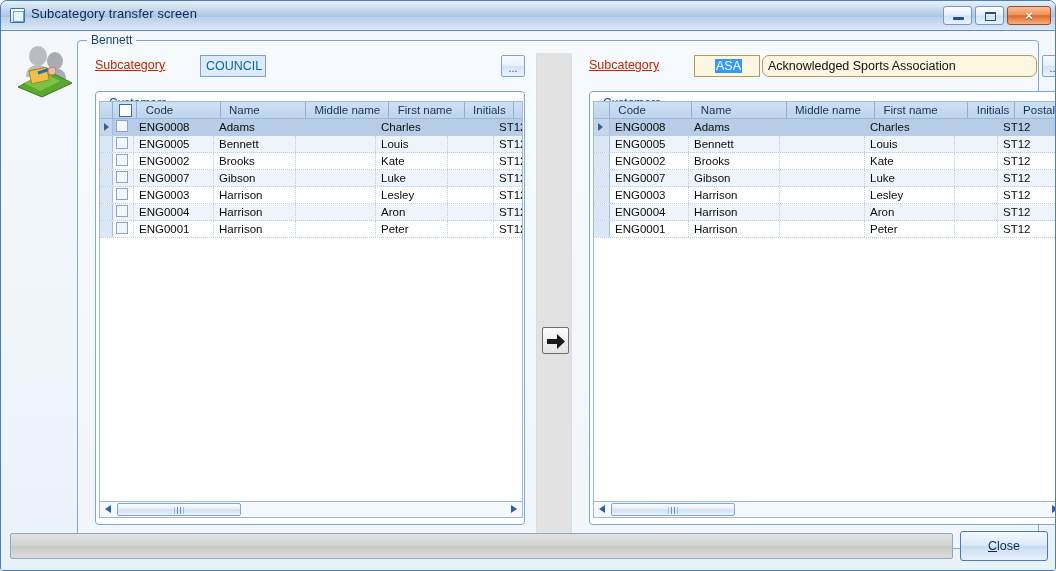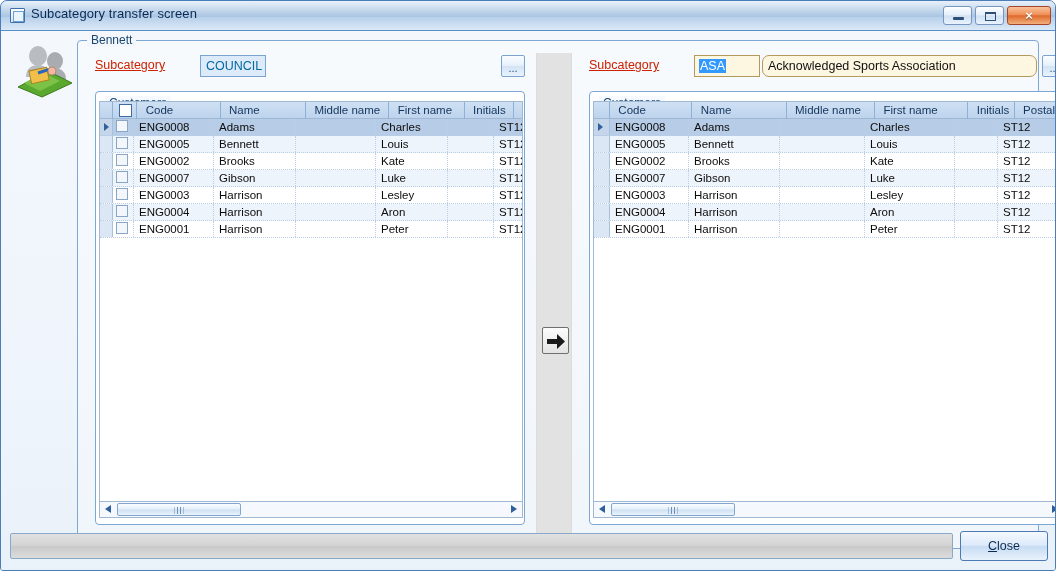--- a/index.html
+++ b/index.html
@@ -130,21 +130,21 @@
     background: #ddeafa;
     font-size: 12.5px; color: #0369a1;
     padding: 2px 3px 0 5px;
     line-height: 17px;
     overflow: hidden; white-space: nowrap;
   }
   .code-field.focused {
     background: #fdf6e0;
     border-color: #b59a5e;
     color: #111;
-    padding-left: 4px;
+    padding-left: 20px;
   }
   .code-field .sel {
     background: #3399ff; color: #ffffff; padding: 0 1px;
   }
   .name-field {
     position: absolute; top: 0; left: 190px;
     width: 228px; height: 22px;
     border: 1px solid #8aaed6;
     background: #ffffff;
     font-size: 12.5px; color: #111;

